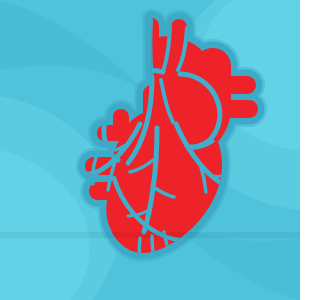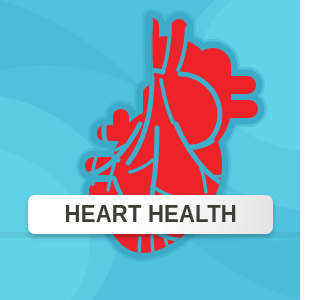--- a/index.html
+++ b/index.html
@@ -136,17 +136,14 @@
       <path d="M152,236 C152,246 153,255 155,262" stroke-width="3.5"></path>
       <path d="M164,232 C166,242 168,250 171,257" stroke-width="3.5"></path>
 
       <path d="M114,178 C122,204 140,226 164,236 C184,244 206,240 221,226" stroke-width="4.5"></path>
       <path d="M99,150 C94,160 92,172 93,184" stroke-width="3.5"></path>
     </g>
 
     <rect x="0" y="232" width="300" height="6" fill="#000000" opacity="0.05"></rect>
   </svg>
 
-  <div class="banner">
-    <span class="banner-text">HEART HEALTH</span>
-  </div>
 
 </div>
 
 </body></html>

